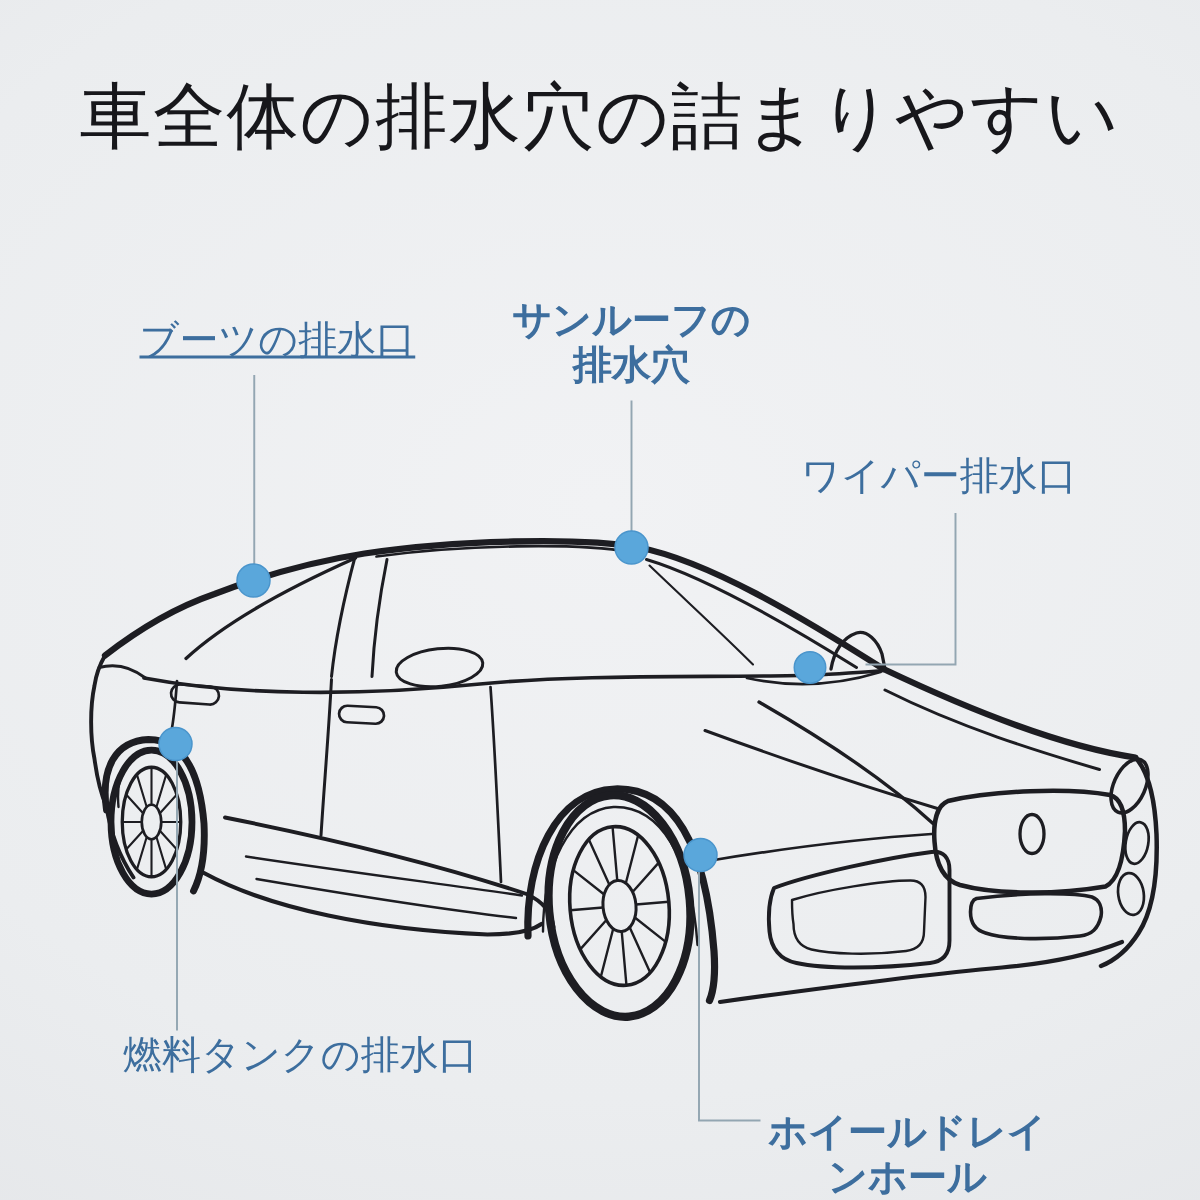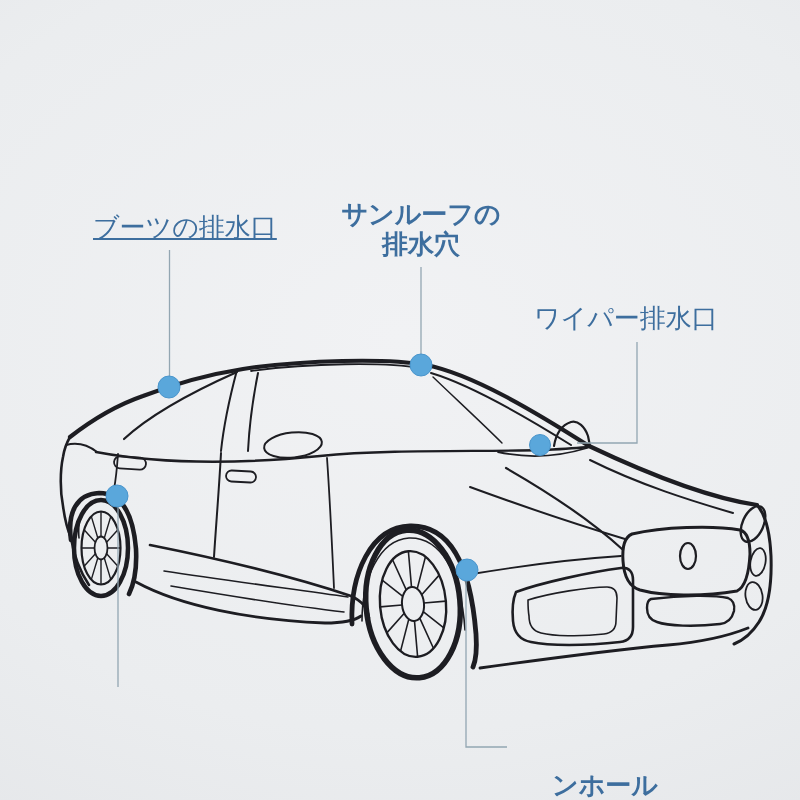--- a/index.html
+++ b/index.html
@@ -22,20 +22,21 @@
   .label-wiper{left:534px;top:303px;text-align:center;}
   .label-fuel{left:82px;top:689px;}
   .label-wheel{left:505px;top:740px;width:200px;}
   svg.car-svg{position:absolute;left:0;top:0;width:800px;height:800px;}
 </style>
 </head>
 <body>
 
 <div class="stage">
 
+  <div class="page-title">車全体の排水穴の詰まりやすい</div>
 
   <svg class="car-svg" viewBox="0 0 800 800" aria-hidden="true">
 
     <g stroke="#1d1d22" fill="none" stroke-linecap="round" stroke-linejoin="round">
 
       <path d="M70,437 C88,423 114,406 143,396 C177,383 211,374 243,369 C303,360 387,358 426,365 C472,374 534,411 589,446 C646,473 709,498 757,505" stroke-width="4.2"></path>
 
       <path d="M251,371 C310,363 386,362 420,368" stroke-width="1.8"></path>
 
       <path d="M431,373 C468,384 523,415 571,445" stroke-width="2"></path>
@@ -133,19 +134,20 @@
 
   <div class="jp-label label-boot">ブーツの排水口</div>
 
   <div class="jp-label label-sunroof center">
     <span>サンルーフの</span><br>
     <span>排水穴</span>
   </div>
 
   <div class="jp-label label-wiper">ワイパー排水口</div>
 
+  <div class="jp-label label-fuel">燃料タンクの排水口</div>
 
   <div class="jp-label label-wheel center">
-    <br>
+    <span>ホイールドレイ</span><br>
     <span>ンホール</span>
   </div>
 
 </div>
 
 </body></html>

